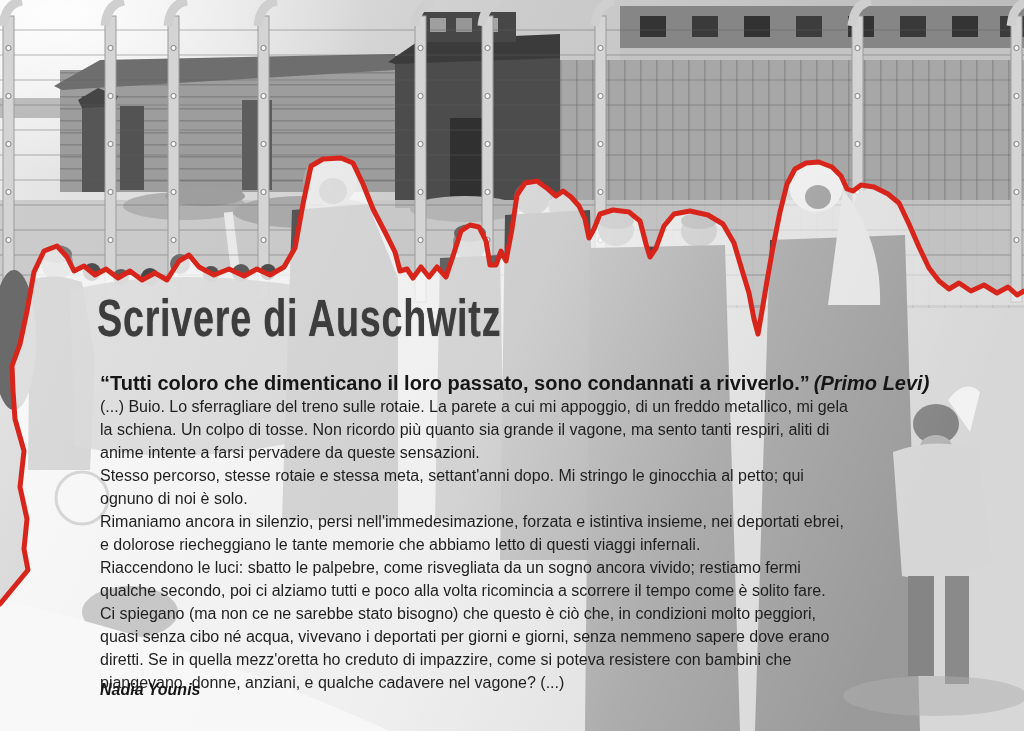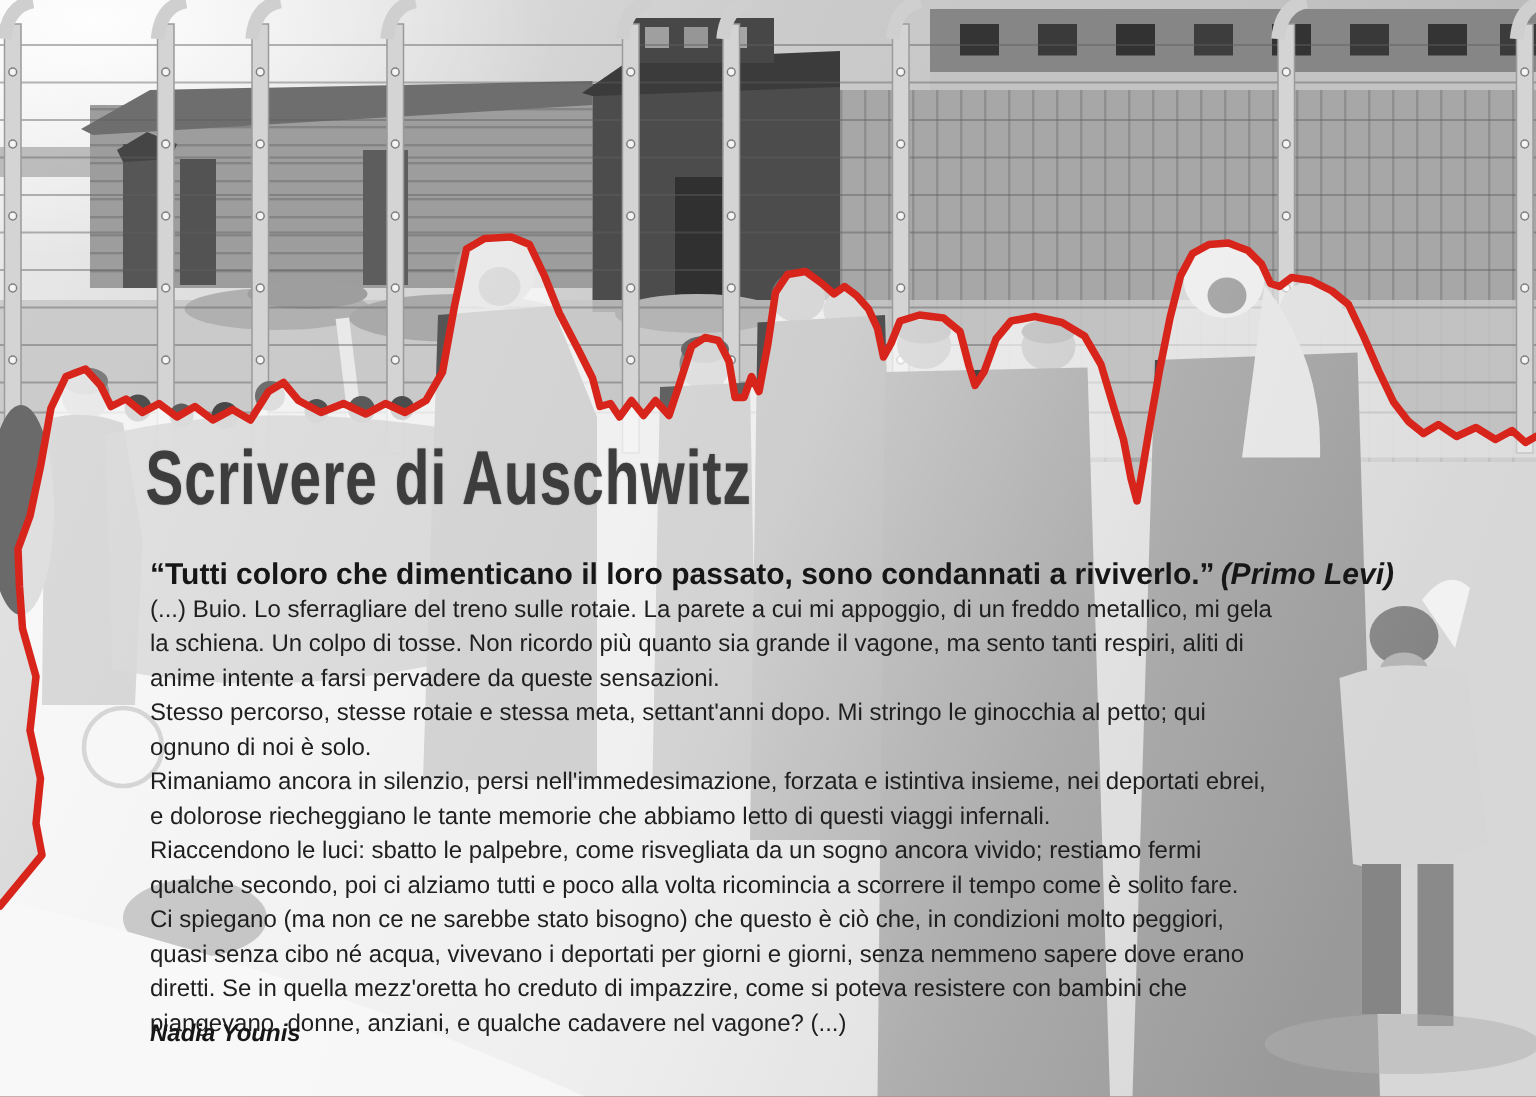--- a/index.html
+++ b/index.html
@@ -1,18 +1,18 @@
 <!DOCTYPE html>
 <html><head>
 <meta charset="utf-8">
 <style>
   html,body{margin:0;padding:0;background:#888;}
   .stage{
     position:relative;width:1024px;height:731px;overflow:hidden;
-    background:#fca5a5;font-family:"Liberation Sans", sans-serif;
+    background:#e5e5e5;font-family:"Liberation Sans", sans-serif;
   }
   .stage svg.photo{position:absolute;left:0;top:0;width:1024px;height:731px;display:block;}
   .txt{position:absolute;color:#1c1c1c;}
   .title{
     left:97px;top:289px;margin:0;
     font-size:51px;font-weight:bold;letter-spacing:1px;white-space:nowrap;
     color:#3d3d3d;transform:scaleX(.74);transform-origin:0 50%;
     text-shadow:0 0 1px rgba(40,40,40,.55);
   }
   .quote{left:100px;top:352px;font-size:20px;font-weight:bold;color:#161616;white-space:nowrap;}

